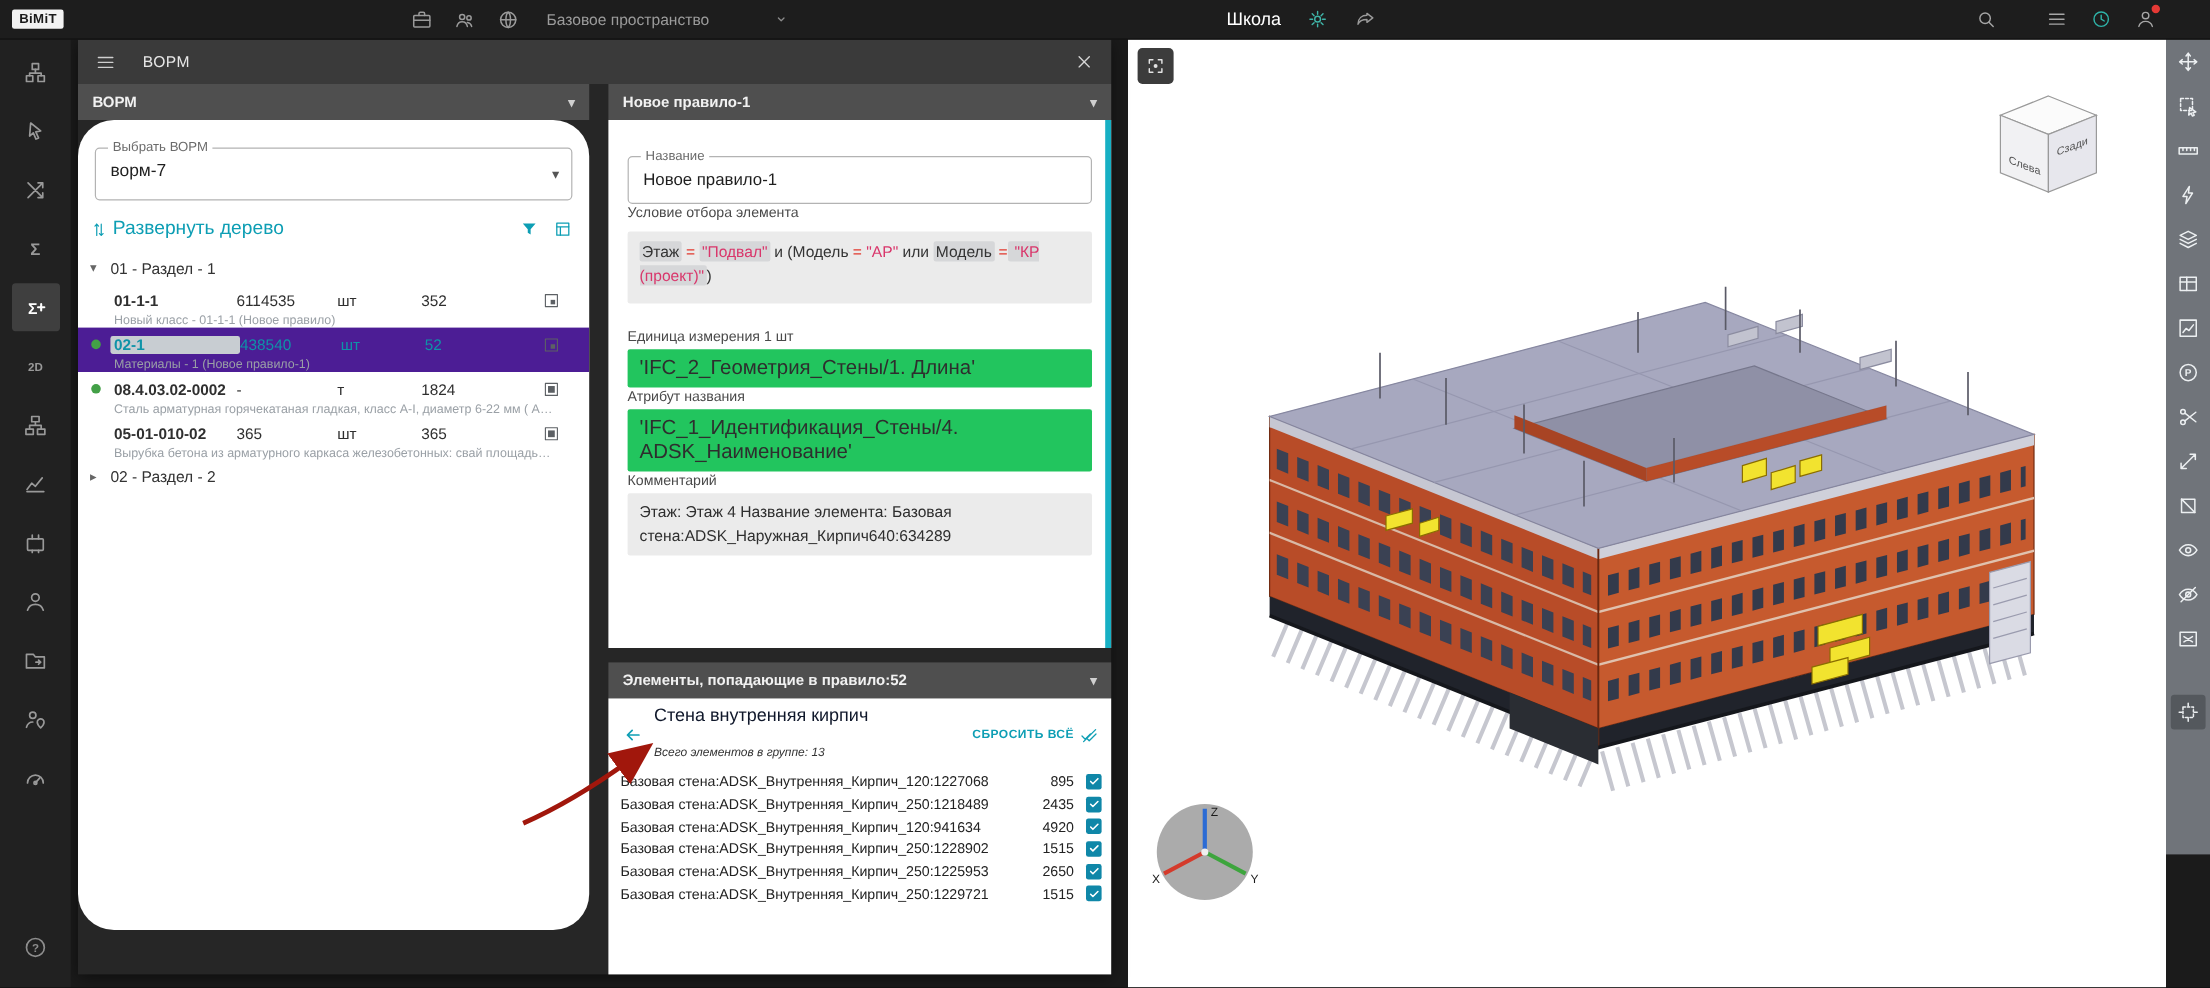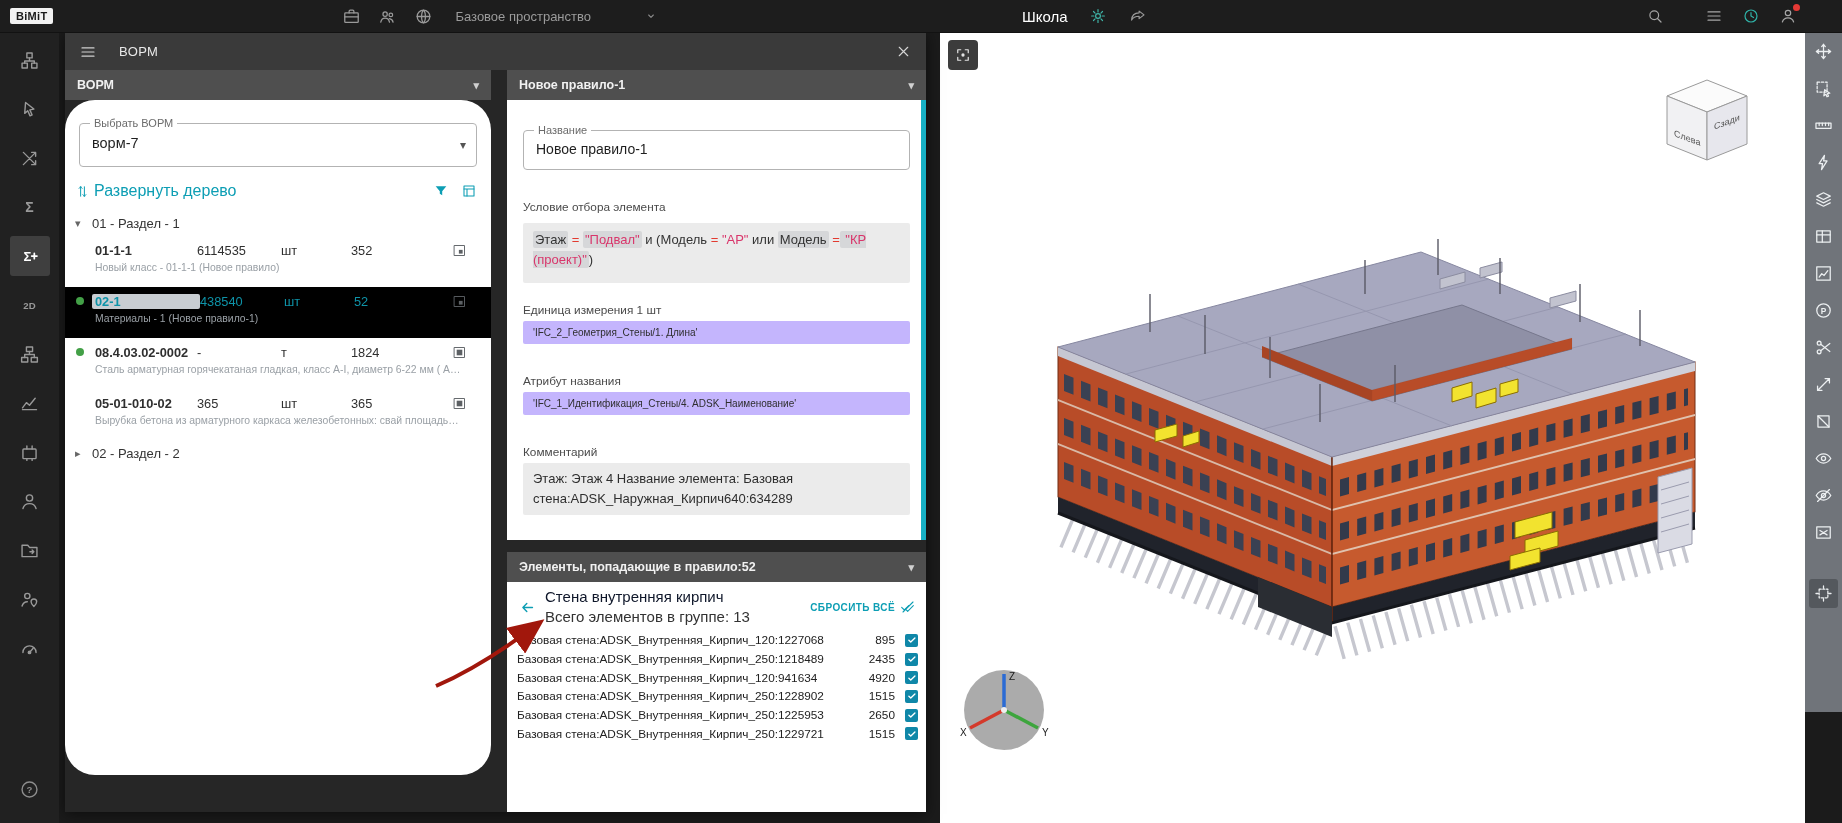--- a/index.html
+++ b/index.html
@@ -80,58 +80,58 @@
   .select-worm{margin:23px 14px 0 14px;height:44px;box-sizing:border-box;}
 
   .tree-tools{margin:15px 14px 6px 10px;display:flex;align-items:center;color:var(--accent);}
   .tree-tools .unfold{display:flex;margin-right:4px;}
   .tree-tools .tt-label{font-size:16px;}
   .tree-tools .tt-right{margin-left:auto;display:flex;gap:12px;align-items:center;}
 
   .tree{margin-top:10px;}
   .tree-group{display:flex;align-items:center;height:26px;font-size:13px;color:#333;padding-left:10px;gap:7px;}
   .tree-group .caret{color:#666;font-size:11px;width:10px;}
-  .tree-item{padding:4px 0 14px 0;}
-  .tree-item.selected{background:#000000;}
+  .tree-item{padding:4px 0 0 0;}
+  .tree-item.selected{background:#4c1d95;}
   .ti-main{display:flex;align-items:center;height:20px;font-size:12.8px;color:#2f2f2f;}
   .ti-dot{width:30px;display:flex;justify-content:center;}
   .ti-dot::after{content:'';width:8px;height:8px;border-radius:50%;background:transparent;}
   .ti-dot.on::after{background:#43a047;}
   .ti-code{width:102px;font-weight:bold;}
   .ti-val{width:84px;}
   .ti-unit{width:70px;}
   .ti-count{width:52px;}
   .ti-icon{margin-left:auto;margin-right:24px;color:#5c6064;display:flex;}
   .tree-item.selected .ti-code{background:#c8cdd2;color:#0e93a8;padding:0 3px;margin-left:-3px;border-radius:2px;}
   .tree-item.selected .ti-val,.tree-item.selected .ti-unit,.tree-item.selected .ti-count{color:#0e93a8;}
   .ti-sub{margin-left:30px;margin-top:2px;font-size:10.4px;color:#9aa0a6;white-space:nowrap;
           overflow:hidden;text-overflow:ellipsis;max-width:368px;}
 
   
   .rb-pad{padding:0 16px;}
   .name-field{margin-top:30px;height:40px;box-sizing:border-box;}
-  .rb-label{margin-top:30px;font-size:11.8px;color:#4a4a4a;}
+  .rb-label{font-size:11.8px;color:#4a4a4a;}
   .rb-label.tight{margin-top:20px;}
   .cond-box{margin-top:9px;background:#ebebeb;border-radius:2px;padding:7px 10px;font-size:13px;
             line-height:20px;color:#333;min-height:46px;}
   .tk-field{background:#d6d7d9;border-radius:2px;padding:1px 2px;}
   .tk-op{color:#e23b30;}
   .tk-val{color:#d9366b;}
   .tk-hl{background:#d6d7d9;border-radius:2px;padding:1px 2px;}
-  .chip{margin-top:4px;background:#c4b5fd;border-radius:2px;padding:6px 10px;font-size:10px;color:#2e2e2e;}
+  .chip{margin-top:4px;background:#22c55e;border-radius:2px;padding:6px 10px;font-size:17px;color:#2e2e2e;}
   .comment-box{margin-top:4px;background:#ebebeb;border-radius:2px;padding:6px 10px;font-size:13px;
                line-height:20px;color:#2e2e2e;min-height:40px;}
   .rule-scroll{position:absolute;right:0;top:0;width:5px;height:100%;background:#17b0c4;}
 
   
   .el-head{display:flex;align-items:center;padding:8px 10px 5px 12px;}
   .el-back{color:var(--accent);display:flex;}
   .el-head-text{margin-left:9px;line-height:14px;}
   .el-ht1{font-size:15px;color:#0f172a;}
-  .el-ht2{font-size:15px;color:#333;margin-top:6px;}
+  .el-ht2{font-size:10px;color:#333;margin-top:17px;font-style:italic;}
   .el-reset{margin-left:auto;display:flex;align-items:center;gap:5px;color:var(--accent);}
   .el-reset .rlabel{font-size:10px;font-weight:bold;letter-spacing:.4px;}
   .elements-list{padding:2px 8px 0 10px;}
   .el-row{display:flex;align-items:center;height:18.7px;font-size:11.8px;color:#222;}
   .el-label{flex:1;white-space:nowrap;overflow:hidden;text-overflow:ellipsis;}
   .el-val{width:40px;text-align:right;margin-right:10px;}
   .el-cbx{width:13px;height:13px;border-radius:2px;background:#0f87a8;display:flex;align-items:center;justify-content:center;color:#fff;}
 
   
   .annot{position:absolute;left:0;top:0;z-index:50;pointer-events:none;}

